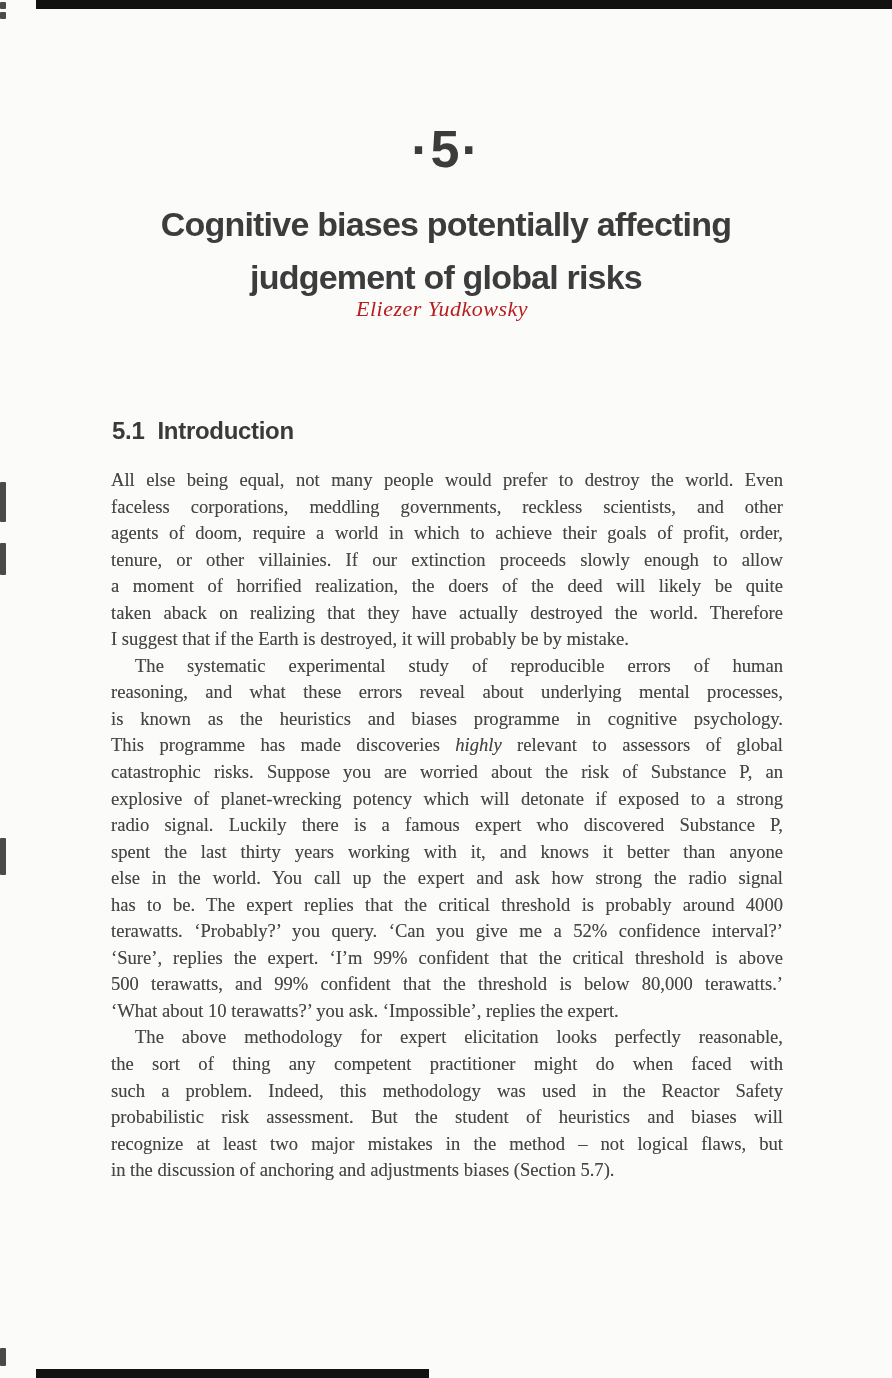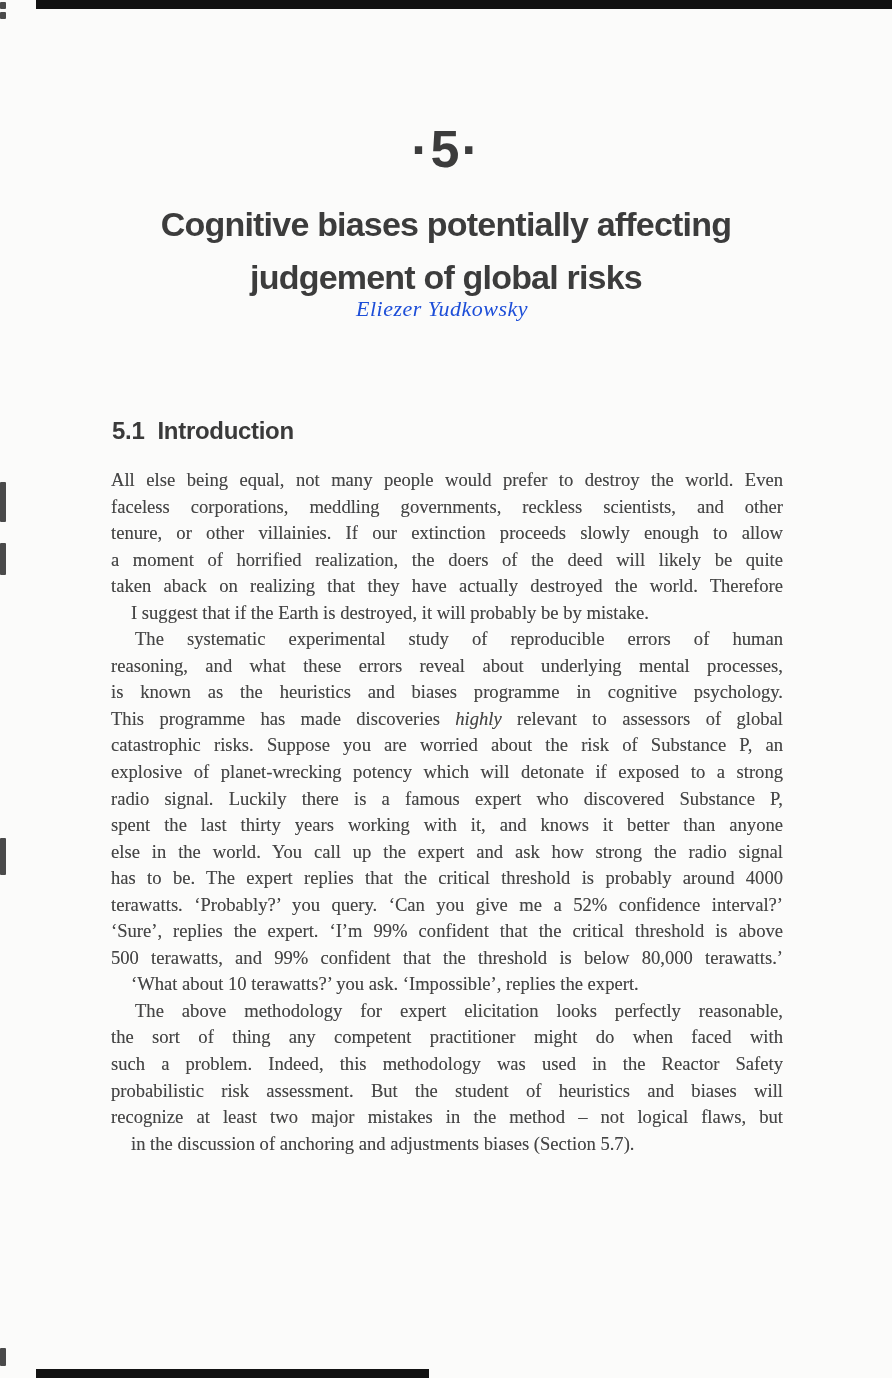--- a/index.html
+++ b/index.html
@@ -32,42 +32,42 @@
     font-family: "Liberation Sans", sans-serif;
     font-weight: bold; font-size: 34px; line-height: 53px;
     letter-spacing: -0.8px; color: #3c3c3c;
   }
   .chapter-title .title-line { display: block; }
 
   .author {
     position: absolute; top: 294px; left: 0; right: 8px;
     text-align: center;
     font-style: italic; font-size: 22px; line-height: 30px;
-    color: #1d4ed8; letter-spacing: 0.5px;
+    color: #b91c1c; letter-spacing: 0.5px;
   }
 
   .section-heading {
     position: absolute; top: 416px; left: 112px; margin: 0;
     font-family: "Liberation Sans", sans-serif;
     font-weight: bold; font-size: 24px; line-height: 30px;
     letter-spacing: -0.3px; color: #3a3a3a;
   }
   .section-heading .sec-num { margin-right: 13px; }
 
   .body-text {
     position: absolute; top: 467px; left: 111px; width: 672px;
     font-size: 18.6px; color: #454545;
     text-shadow: 0 0 0.4px rgba(70,70,70,0.45);
   }
   .line {
     height: 26.55px; line-height: 26.55px;
     white-space: nowrap;
     text-align: justify; text-align-last: justify;
   }
-  .line.last { text-align-last: left; margin-left: 20px; }
+  .line.last { text-align-last: left; }
   .para.indent .line:first-child { text-indent: 24px; }
   .line em { font-style: italic; }
 </style>
 </head>
 <body>
 
 <div class="page">
 
   <div class="top-bar"></div>
   <div class="bottom-bar"></div>
@@ -88,20 +88,21 @@
   <div class="author">Eliezer Yudkowsky</div>
 
   <h2 class="section-heading">
     <span class="sec-num">5.1</span><span>Introduction</span>
   </h2>
 
   <div class="body-text">
       <div class="para">
         <div class="line">All else being equal, not many people would prefer to destroy the world. Even</div>
         <div class="line">faceless corporations, meddling governments, reckless scientists, and other</div>
+        <div class="line">agents of doom, require a world in which to achieve their goals of profit, order,</div>
         <div class="line">tenure, or other villainies. If our extinction proceeds slowly enough to allow</div>
         <div class="line">a moment of horrified realization, the doers of the deed will likely be quite</div>
         <div class="line">taken aback on realizing that they have actually destroyed the world. Therefore</div>
         <div class="line last">I suggest that if the Earth is destroyed, it will probably be by mistake.</div>
       </div>
       <div class="para indent">
         <div class="line">The systematic experimental study of reproducible errors of human</div>
         <div class="line">reasoning, and what these errors reveal about underlying mental processes,</div>
         <div class="line">is known as the heuristics and biases programme in cognitive psychology.</div>
         <div class="line">This programme has made discoveries <em>highly</em> relevant to assessors of global</div>

